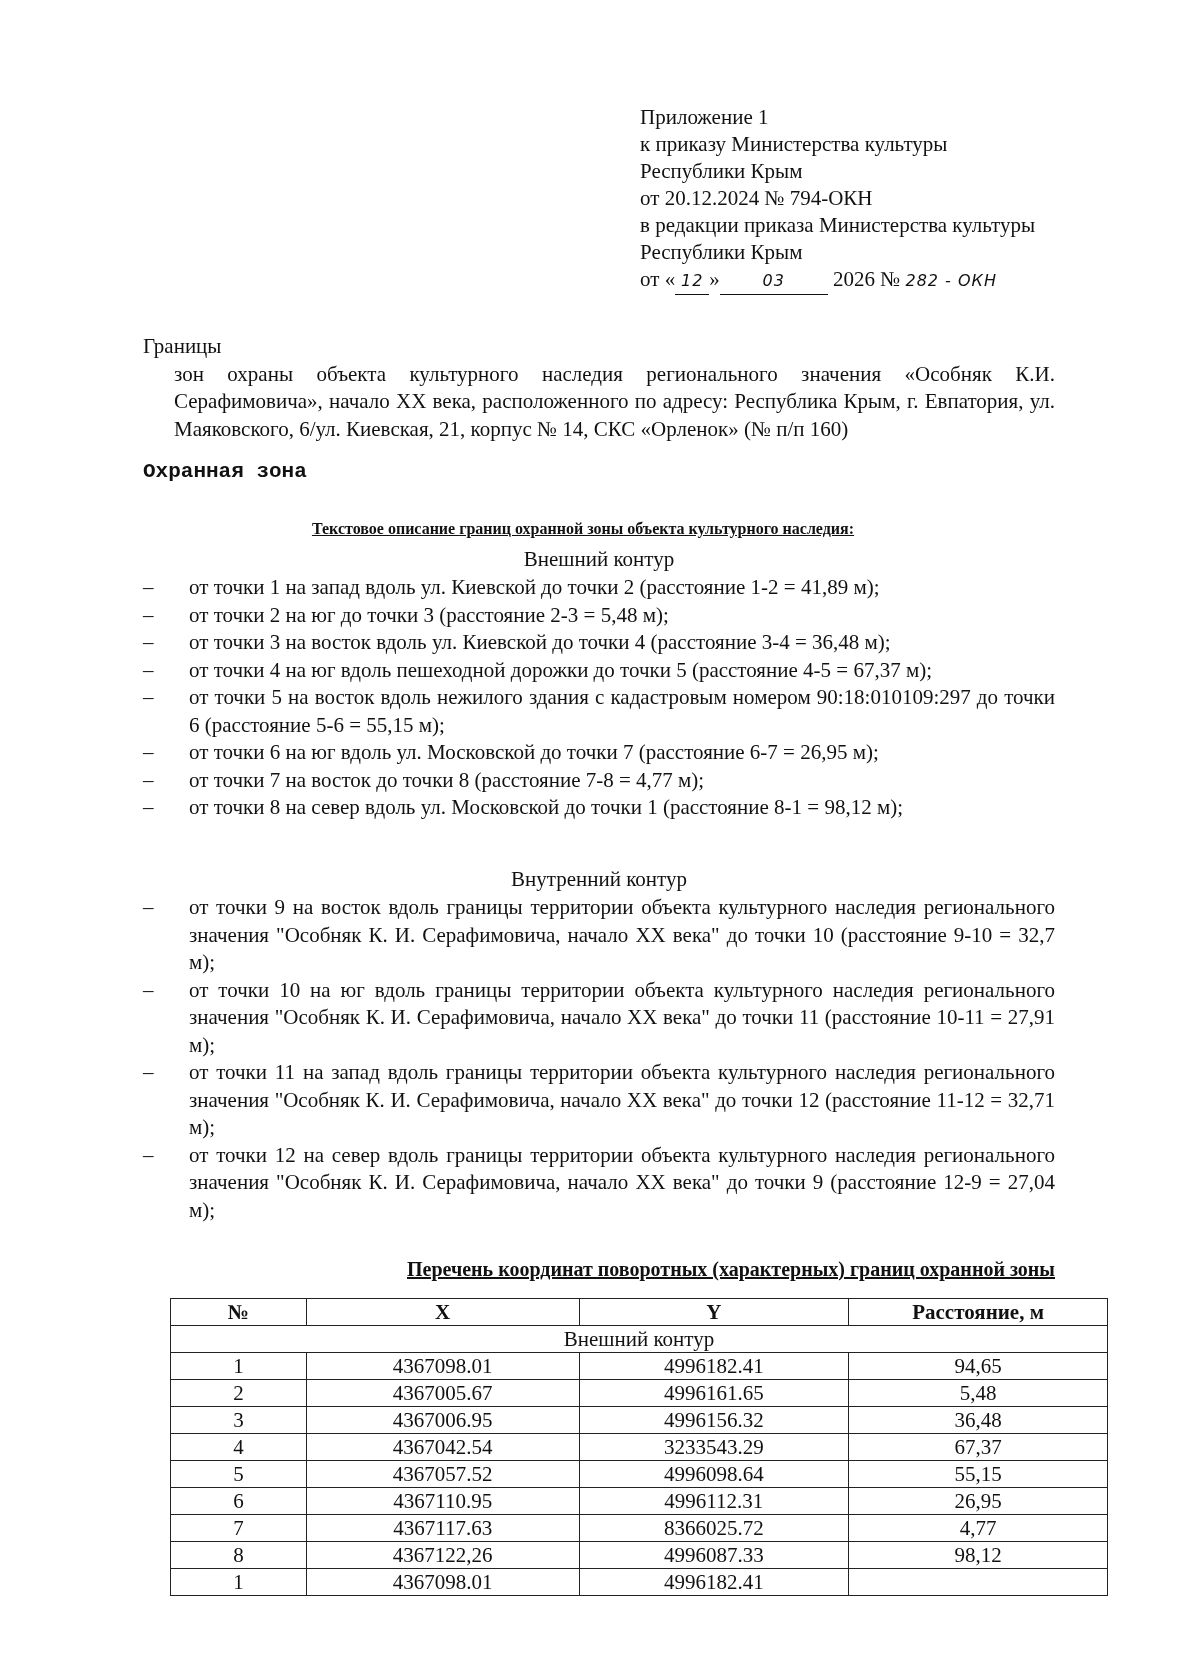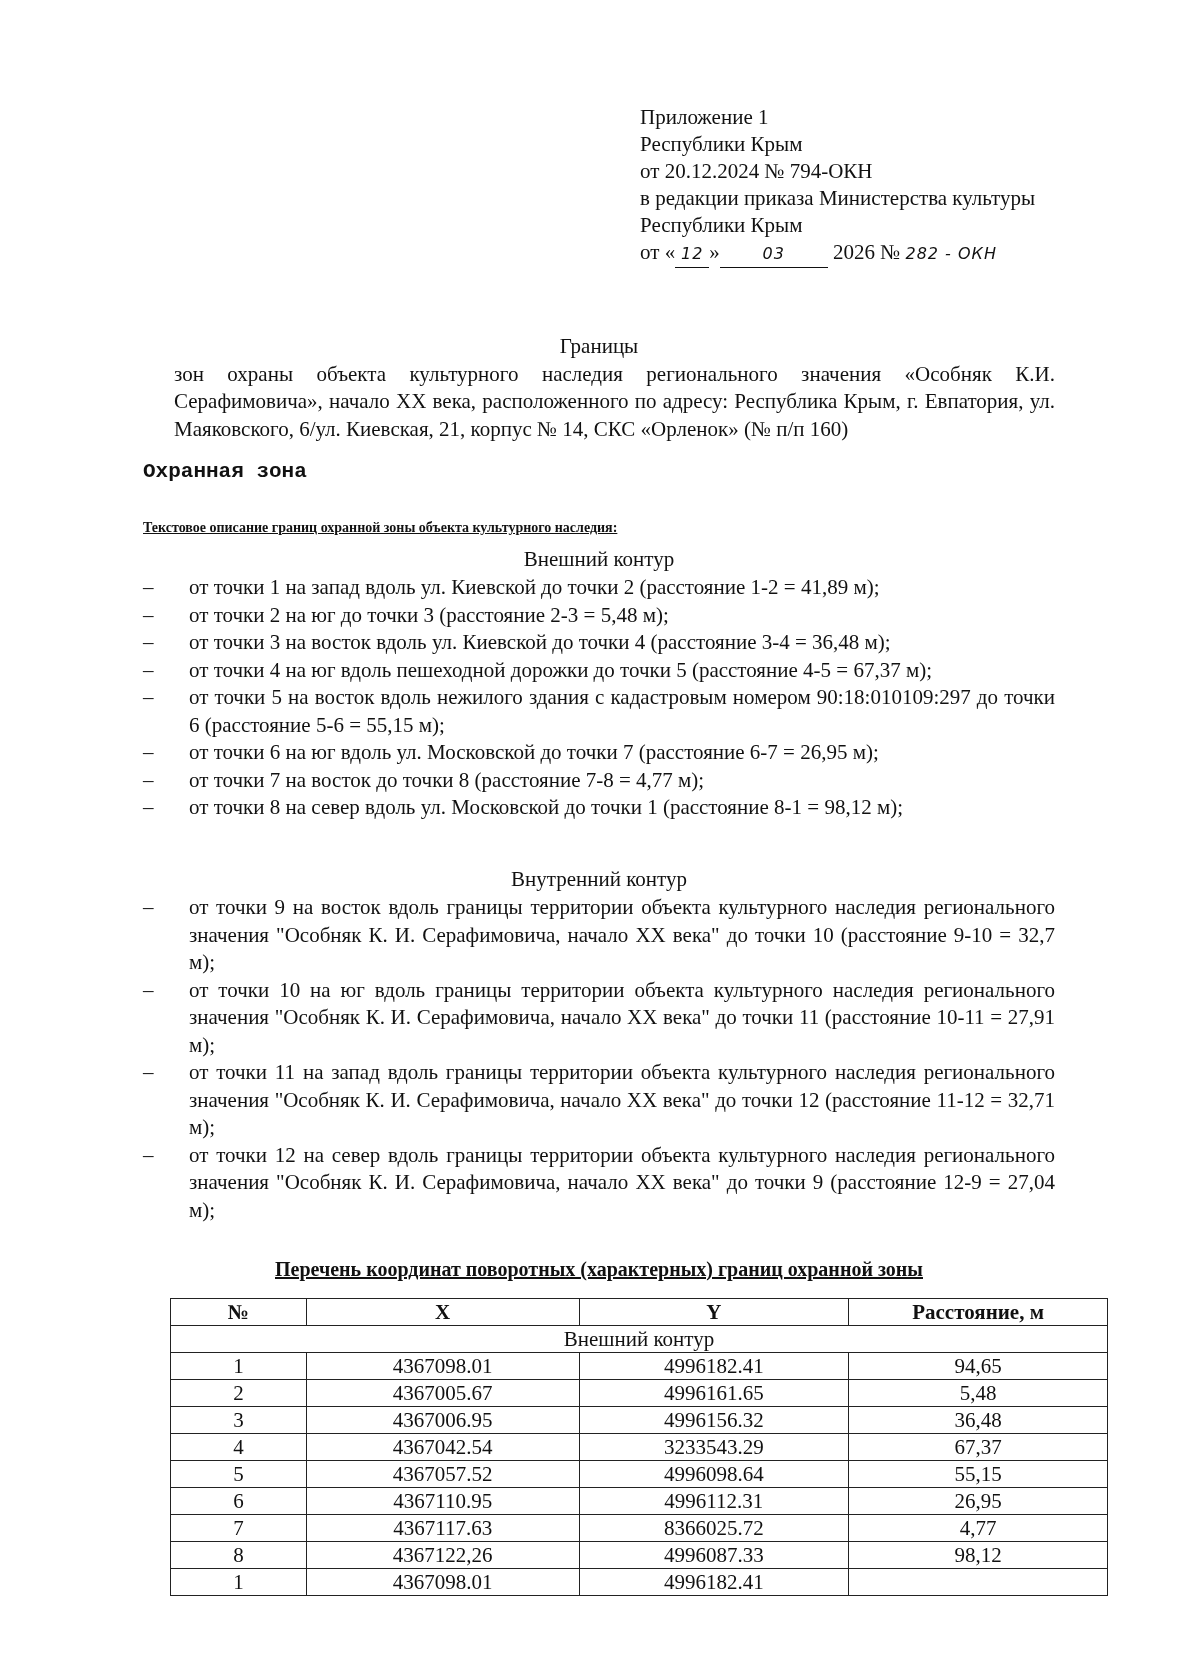--- a/index.html
+++ b/index.html
@@ -6,45 +6,46 @@
   body { width: 1200px; height: 1680px; position: relative; overflow: hidden;
          font-family: "Liberation Serif", "DejaVu Serif", serif; color: #111; }
   .page { position: absolute; left: 0; top: 0; width: 1200px; height: 1324px; }
 
   .appendix { position: absolute; left: 640px; top: 104px; font-size: 21px; line-height: 27px; }
   .appendix div { white-space: nowrap; }
   .hand { font-family: "DejaVu Sans", sans-serif; font-style: italic; font-size: 16px; letter-spacing: 1px; }
   .blank-u { display: inline-block; border-bottom: 1px solid #111; text-align: center; }
 
   .title-block { position: absolute; left: 143px; width: 912px; top: 333px; font-size: 21px; line-height: 27.5px; }
-  .center { text-align: center; }
+  .center { text-align: left; }
   .justify { text-align: justify; text-align-last: left; margin-left: 31px; }
 
   .zone-title { position: absolute; left: 143px; width: 912px; top: 460px; font-size: 21px; text-align: left; font-weight: bold; font-family: Liberation Mono, monospace; }
-  .desc-title { position: absolute; left: 143px; width: 912px; top: 520px; font-size: 14px; font-weight: bold; text-decoration: underline; }
+  .desc-title { position: absolute; left: 127px; width: 912px; top: 520px; font-size: 16px; text-align: center; font-weight: bold; text-decoration: underline; }
   .contour-label { position: absolute; left: 143px; width: 912px; font-size: 21px; text-align: center; }
 
   .list { position: absolute; left: 143px; width: 912px; font-size: 21px; line-height: 27.5px; }
   .li { position: relative; padding-left: 46px; text-align: justify; }
   .li .dash { position: absolute; left: 0; top: 0; }
 
-  .tbl-title { position: absolute; left: 143px; width: 912px; top: 1258px; font-size: 20px; text-align: center; font-weight: bold; text-decoration: underline; }
+  .tbl-title { position: absolute; left: 143px; width: 912px; top: 1258px; font-size: 20px; text-align: right; font-weight: bold; text-decoration: underline; }
 
   table.coords { position: absolute; left: 170px; top: 1298px; width: 938px; border-collapse: collapse; font-size: 21px; }
   table.coords td, table.coords th { border: 1.5px solid #222; text-align: center; padding: 0; height: 26px; line-height: 26px; }
   table.coords th { font-weight: bold; }
   col.c1 { width: 136px; } col.c2 { width: 273px; } col.c3 { width: 270px; } col.c4 { width: 259px; }
 </style>
 </head>
 <body>
 
 <div class="page">
 
   <div class="appendix">
     <div>Приложение 1</div>
+    <div>к приказу Министерства культуры</div>
     <div>Республики Крым</div>
     <div>от 20.12.2024 № 794-ОКН</div>
     <div>в редакции приказа Министерства культуры</div>
     <div>Республики Крым</div>
     <div>
       <span>от «</span><span class="blank-u hand" style="width:34px">12</span><span>»</span><span class="blank-u hand" style="width:108px">03</span>&nbsp;<span>2026 №</span>&nbsp;<span class="hand">282 - ОКН</span>
     </div>
   </div>
 
   <div class="title-block">

